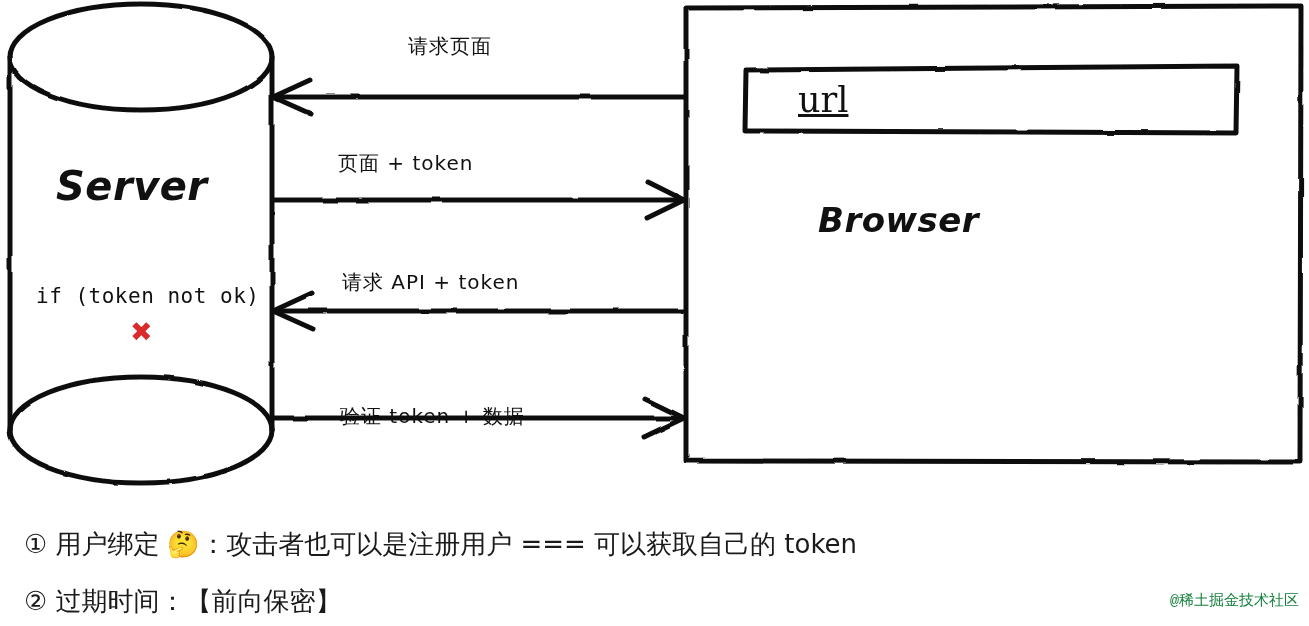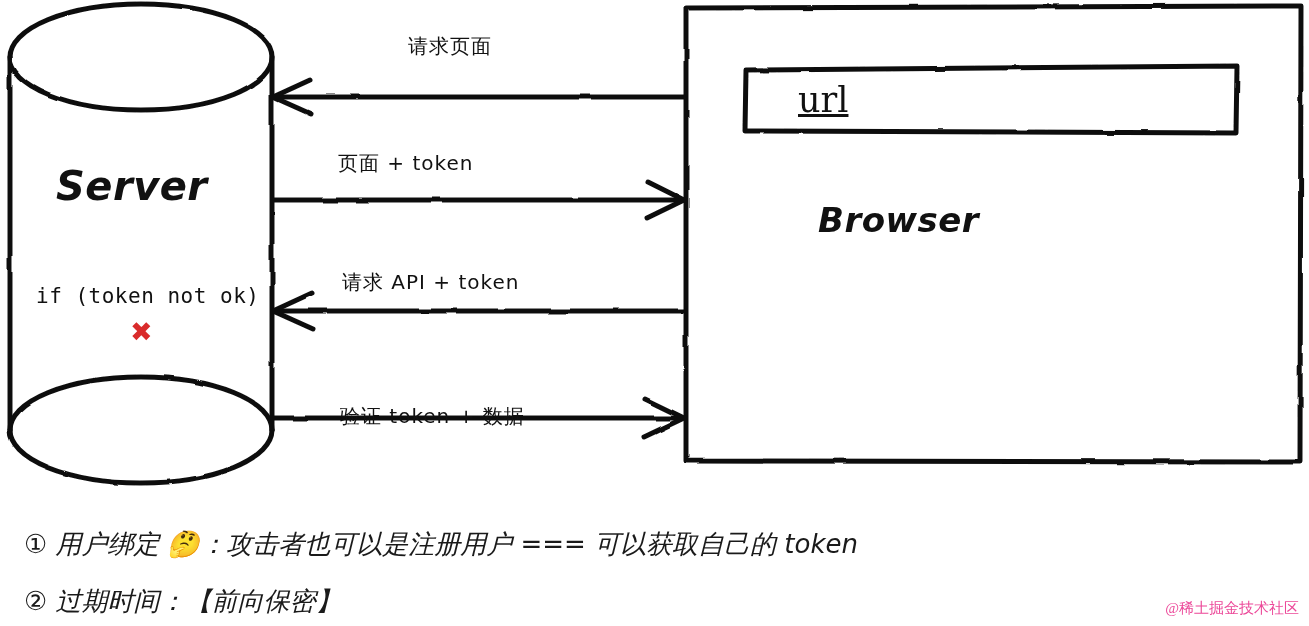--- a/index.html
+++ b/index.html
@@ -84,32 +84,31 @@
   #label-a3 { left: 342px; top: 272px; }
   #label-a4 { left: 340px; top: 378px; margin-top: 28px; }
 
   .note {
     position: absolute;
     white-space: pre;
     color: #1a1a1a;
     font-family: "DejaVu Sans", "Liberation Sans", sans-serif;
     font-size: 26px;
     line-height: 1;
-    font-style: italic;
   }
   #note-1 { left: 24px; top: 531px; }
   #note-2 { left: 24px; top: 588px; text-align: center; }
 
   #watermark {
     position: absolute;
     right: 10px;
-    bottom: 8px;
+    bottom: 16px;
     font-size: 15px;
-    color: #ec4899;
-    font-family: Liberation Serif, serif;
+    color: #15803d;
+    font-family: Liberation Mono, monospace;
     white-space: pre;
   }
 </style>
 </head>
 <body>
 
 <div id="stage">
 
   <svg id="diagram-svg" viewBox="0 0 1309 626">
     <defs>

